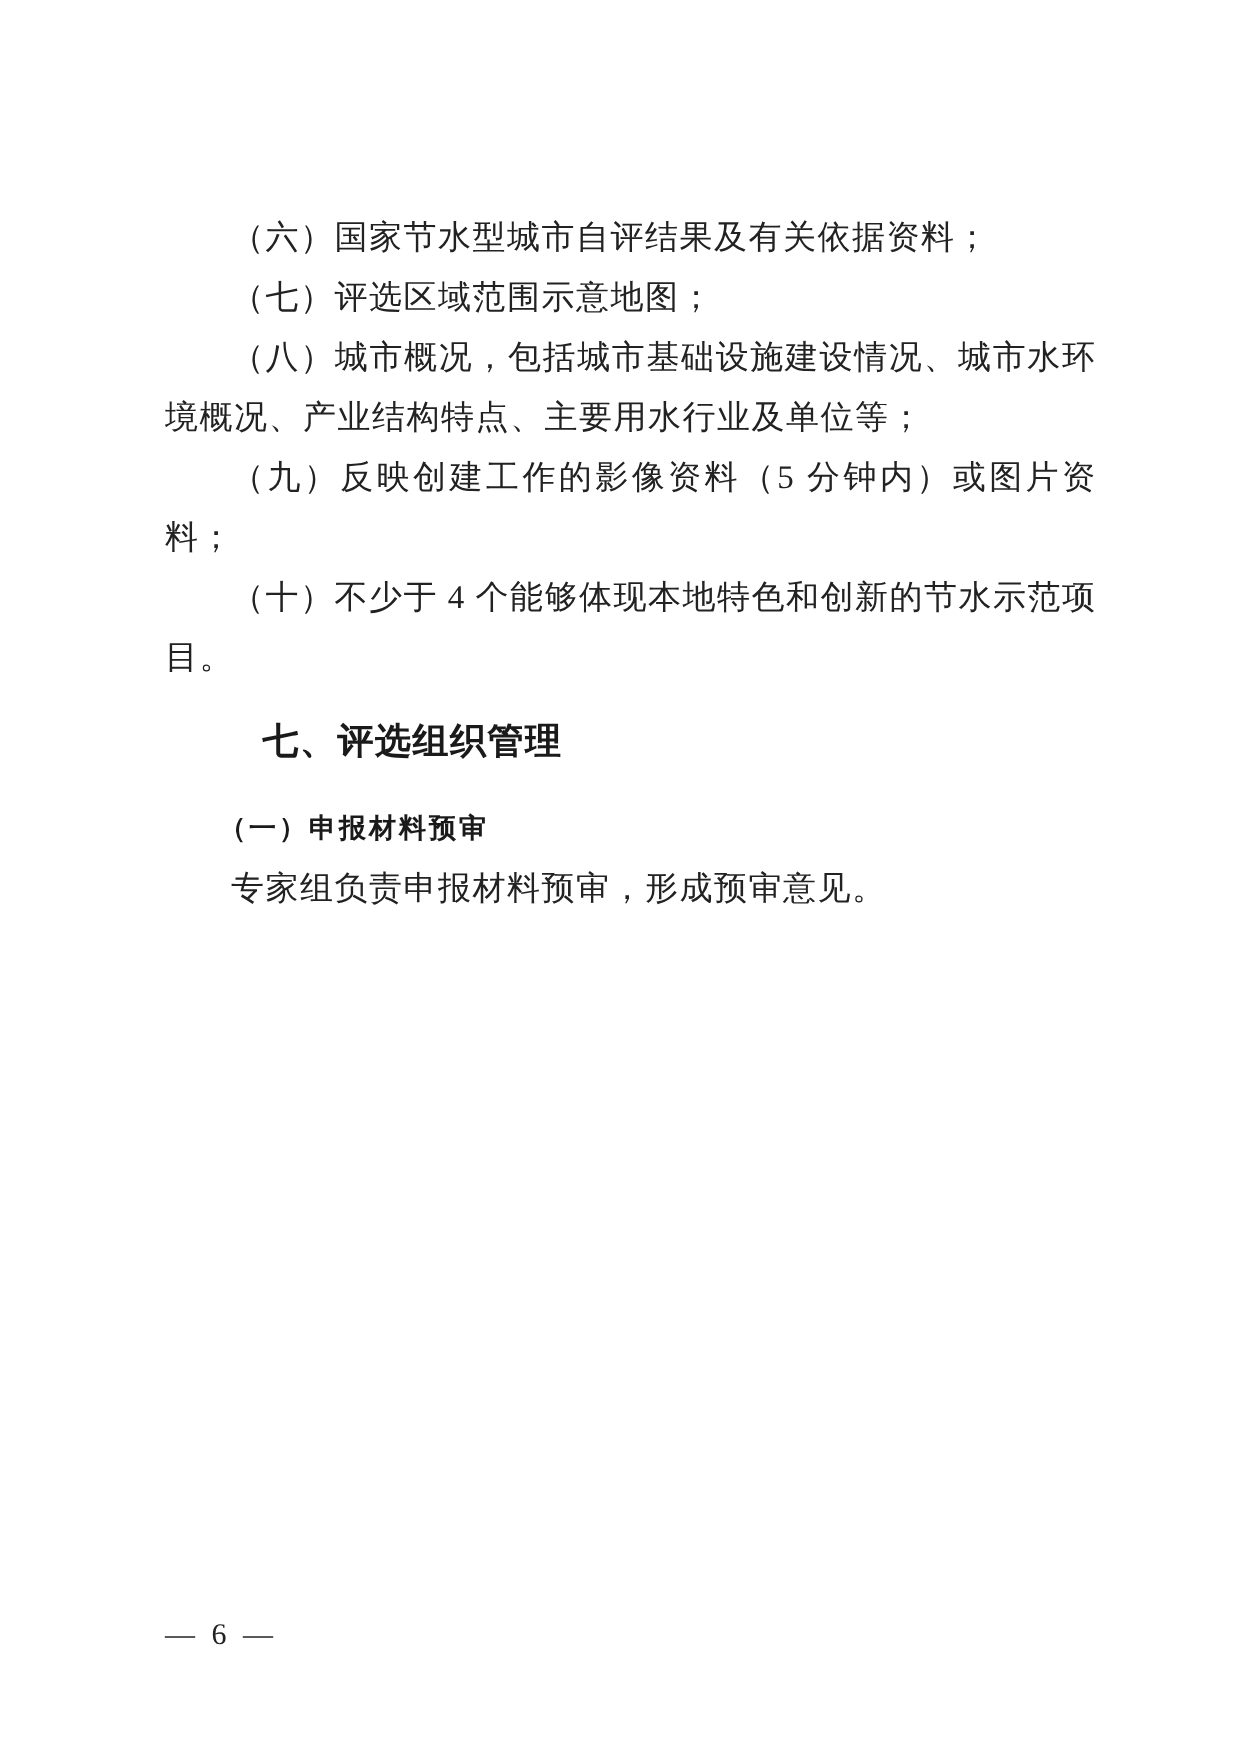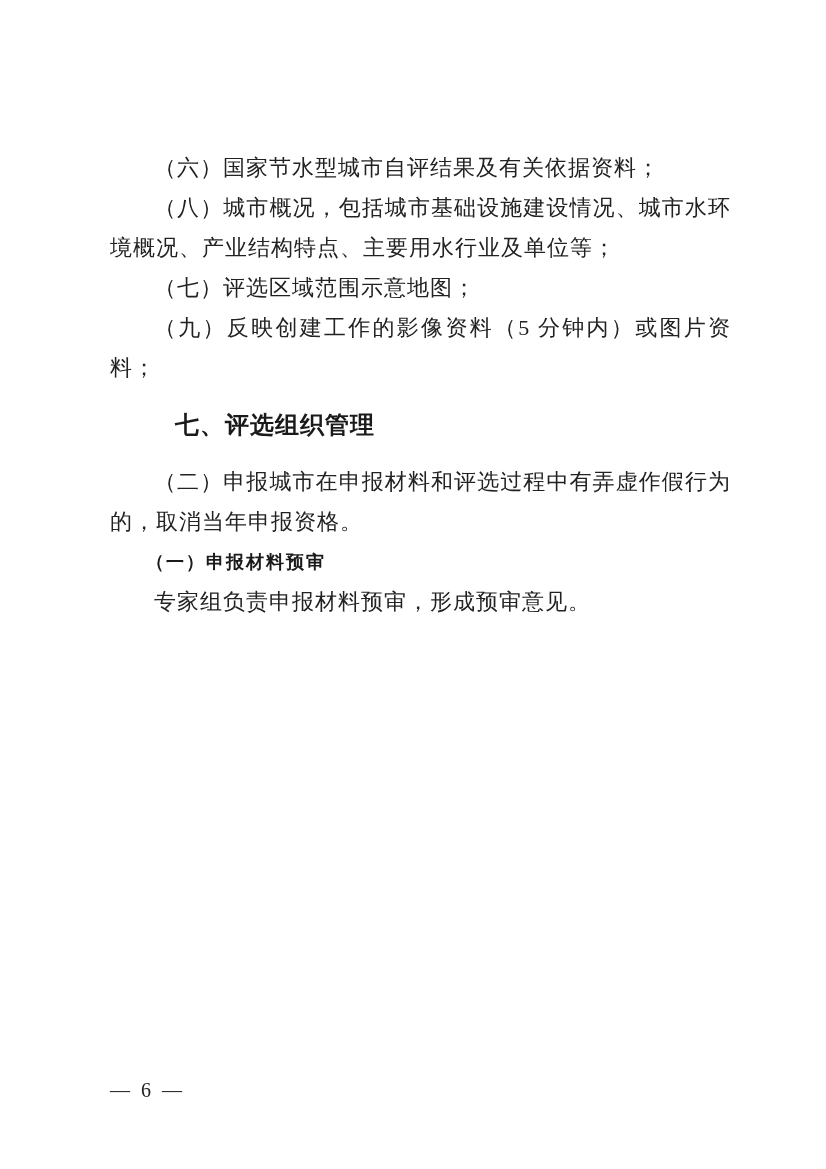--- a/index.html
+++ b/index.html
@@ -11,21 +11,21 @@
     position: relative;
     width: 826px;
     height: 1169px;
     background: #ffffff;
     overflow: hidden;
     color: #222222;
   }
   .content {
     position: absolute;
     left: 110px;
-    top: 148px;
+    top: 138px;
     width: 621px;
   }
   .para {
     margin: 0;
     font-family: "Liberation Serif", "DejaVu Serif", serif;
     font-size: 22px;
     line-height: 40px;
     color: #222222;
     text-align: justify;
     text-indent: 2em;
@@ -61,24 +61,24 @@
     color: #222222;
     letter-spacing: 3px;
   }
 </style>
 </head>
 <body>
 
 <div class="page">
   <main class="content">
     <p class="para">（六）国家节水型城市自评结果及有关依据资料；</p>
+    <p class="para">（七）评选区域范围示意地图；</p>
     <p class="para">（八）城市概况，包括城市基础设施建设情况、城市水环境概况、产业结构特点、主要用水行业及单位等；</p>
-    <p class="para">（七）评选区域范围示意地图；</p>
     <p class="para">（九）反映创建工作的影像资料（5 分钟内）或图片资料；</p>
+    <p class="para">（十）不少于 4 个能够体现本地特色和创新的节水示范项目。</p>
     <h2 class="heading">七、评选组织管理</h2>
-    <p class="para">（二）申报城市在申报材料和评选过程中有弄虚作假行为的，取消当年申报资格。</p>
     <h3 class="subheading">（一）申报材料预审</h3>
     <p class="para">专家组负责申报材料预审，形成预审意见。</p>
   </main>
   <footer class="footer">
     <span>— 6 —</span>
   </footer>
 </div>
 
 </body></html>

